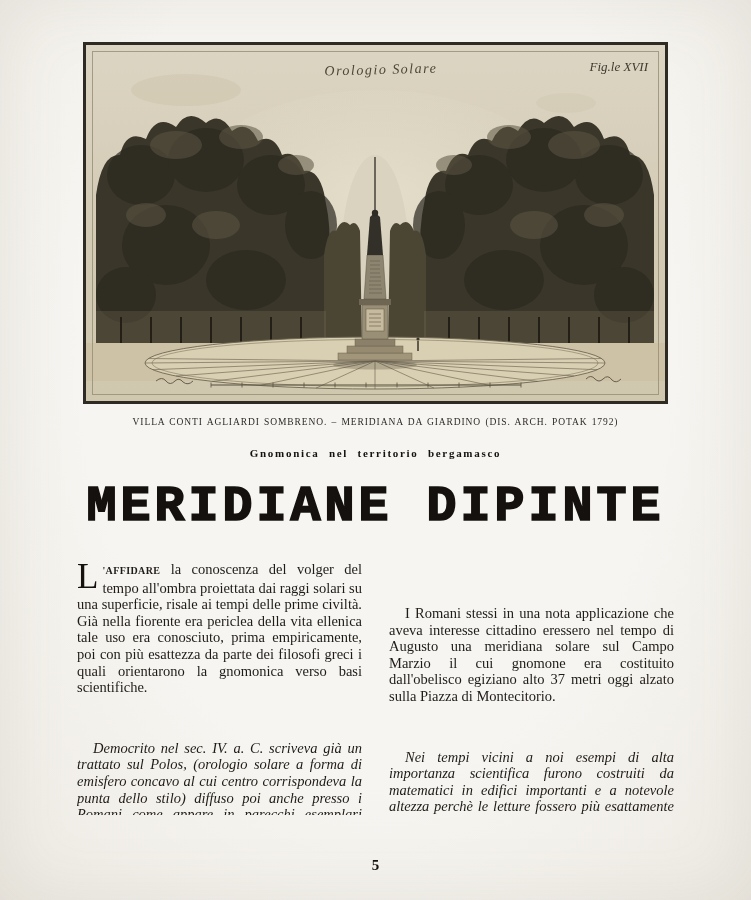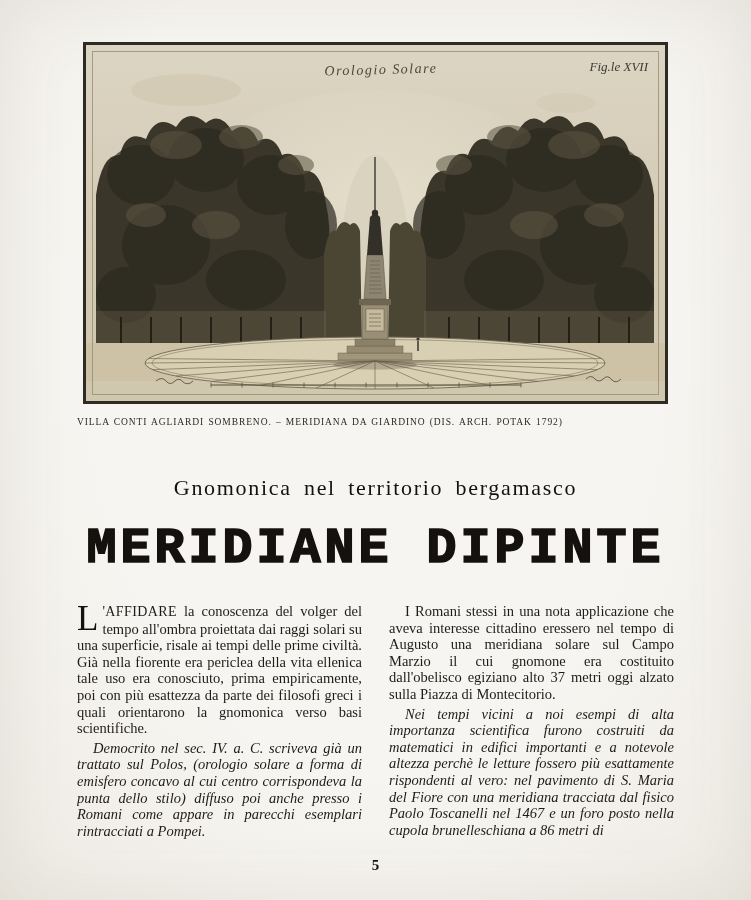--- a/index.html
+++ b/index.html
@@ -22,33 +22,33 @@
     width:585px; height:362px;
     margin:0 auto;
     border:3px solid #2e2a24;
     background:#d4ccb9;
     position:relative;
   }
   .plate svg { display:block; width:579px; height:356px; }
 
   .figure-caption {
     margin-top:13px;
-    text-align:left;
+    text-align:center;
     font-size:9.5px;
     letter-spacing:.9px;
     word-spacing:1px;
     color:#2d2a25;
     white-space:nowrap;
   }
 
   .section-heading {
-    margin-top:48px;
-    text-align:center;
-    font-size:22px;
-    font-weight:normal;
+    margin-top:20px;
+    text-align:center;
+    font-size:11px;
+    font-weight:bold;
     letter-spacing:1.7px;
     word-spacing:5px;
     color:#14120f;
   }
 
   .main-title {
     margin-top:22px;
     text-align:center;
     font-size:50px;
     line-height:52px;
@@ -70,30 +70,30 @@
   .col {
     width:285px;
     font-size:14.5px;
     line-height:16.6px;
     text-align:justify;
     color:#1f1c18;
     hyphens:auto;
   }
   .col p { margin:0; }
   .col p + p { margin-top:3px;font-style:italic; }
-  .col p.indent { text-indent:16px; }
+  .col p.indent { text-indent:16px;margin-top:44px; }
 
   .dropcap {
     float:left;
     font-size:35px;
     line-height:28px;
     padding:2px 4px 0 0;
     color:#14110e;
   }
-  .lead-caps { font-size:14px; letter-spacing:.4px; }
+  .lead-caps { font-size:10px; letter-spacing:.4px;font-weight:bold; }
 
   .page-number {
     position:absolute;
     left:0; right:0; bottom:26px;
     text-align:center;
     font-size:15px;
     font-weight:bold;
     color:#14110e;
   }
 </style>

